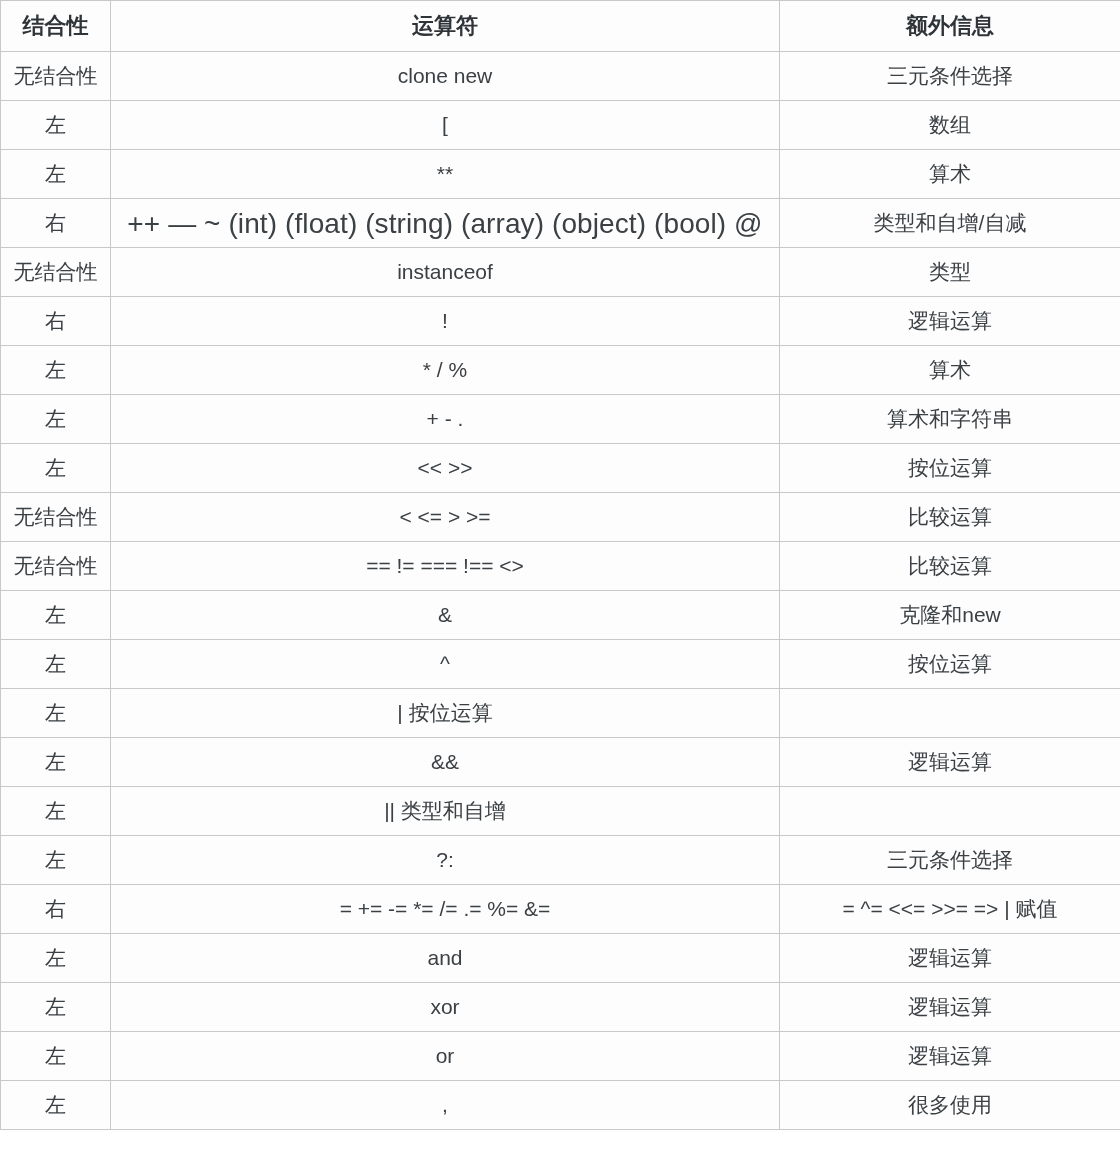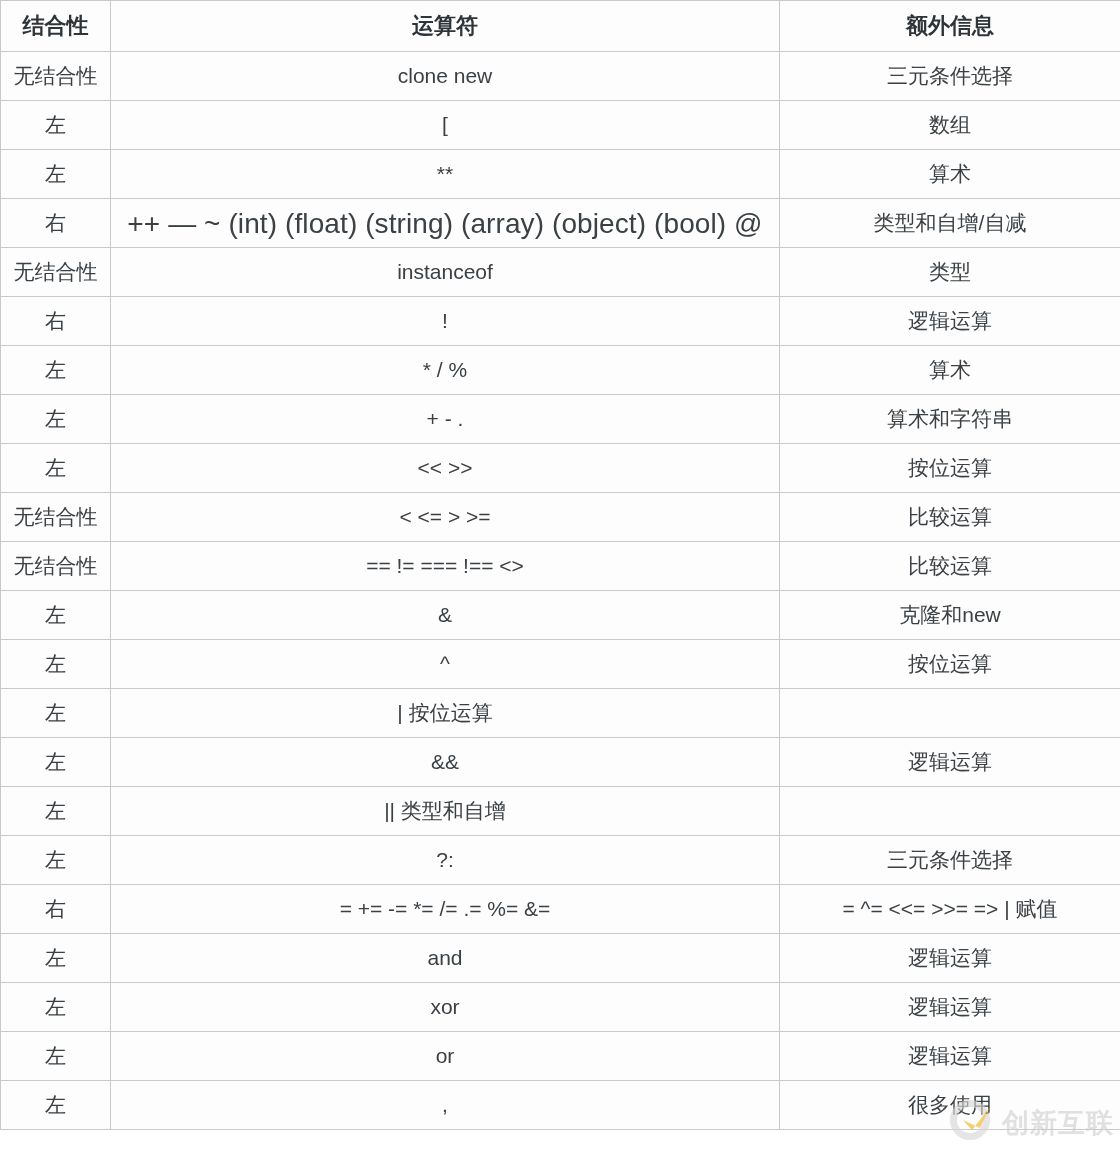--- a/index.html
+++ b/index.html
@@ -237,23 +237,14 @@
           <td class="cell-extra overflow-cell"><span>逻辑运算</span></td>
         </tr>
         <tr>
           <td class="cell-assoc">左</td>
           <td class="cell-op overflow-cell"><span>,</span></td>
           <td class="cell-extra overflow-cell"><span>很多使用</span></td>
         </tr>
       </tbody>
   </table>
 
-  <div class="watermark">
-    <span class="wm-mark">
-      <span class="wm-ring"></span>
-      <svg class="wm-check" width="30" height="30" viewBox="0 0 30 30" aria-hidden="true">
-        <path d="M2 14 L11 24 L29 1 L19 22 Z" fill="#f0b418"></path>
-      </svg>
-    </span>
-    <span class="wm-text">创新互联</span>
-  </div>
 
 </div>
 
 </body></html>

